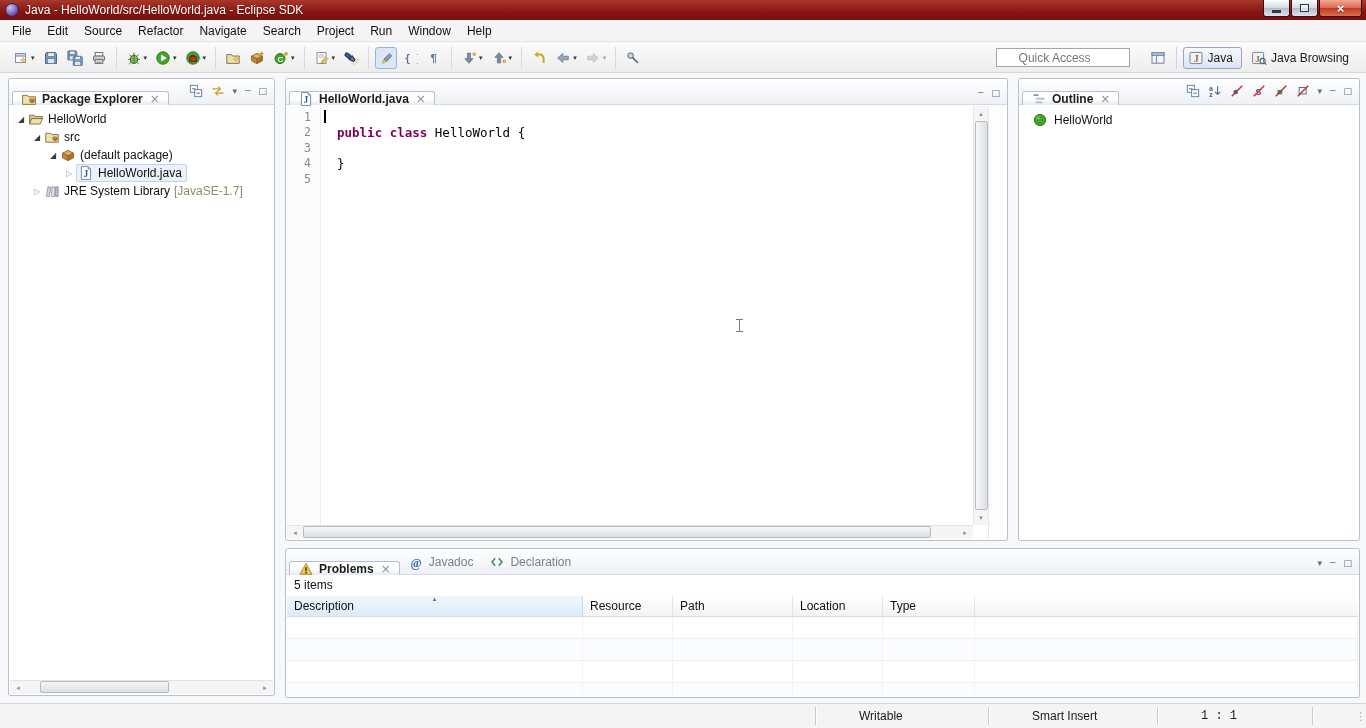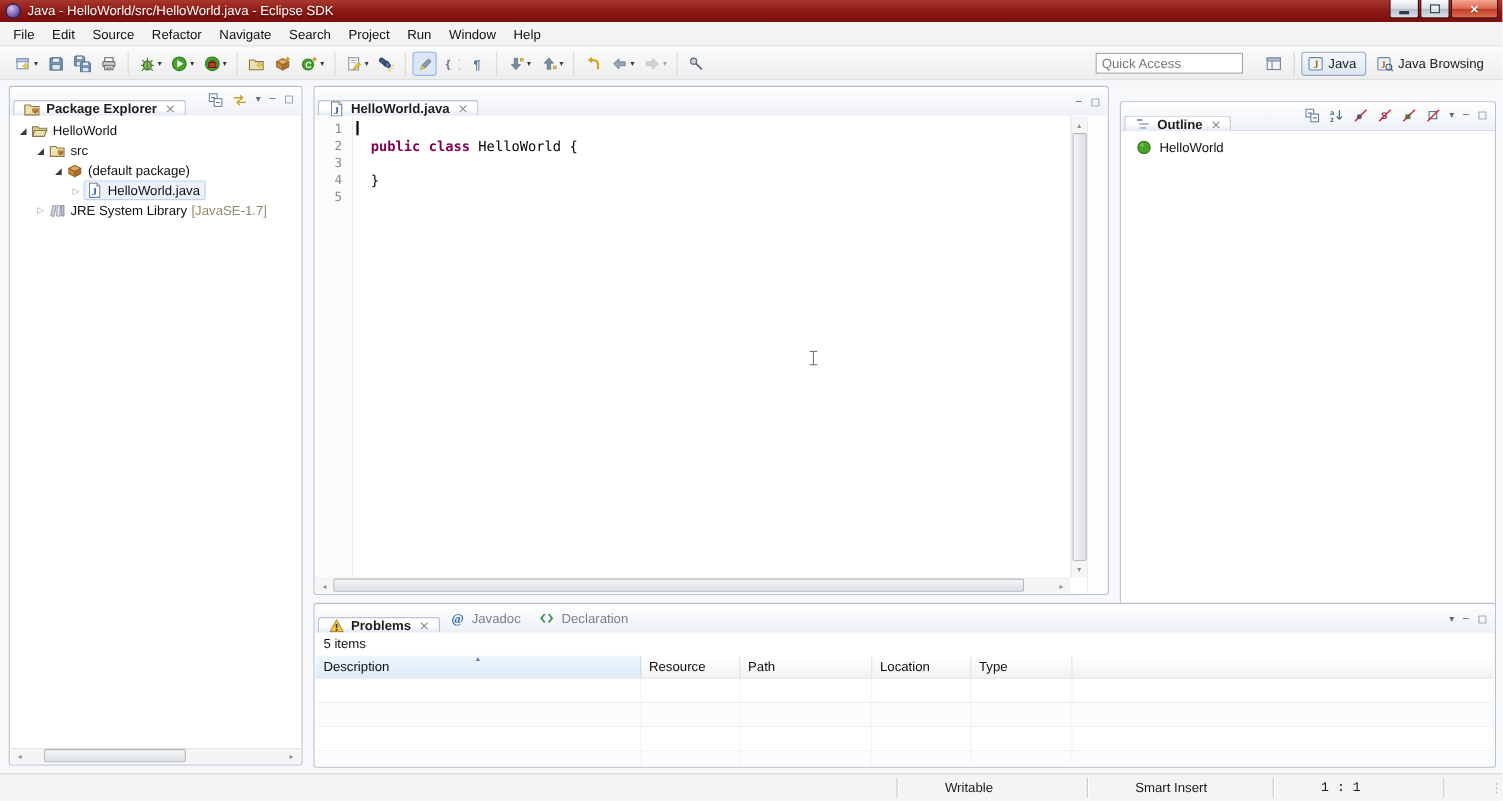--- a/index.html
+++ b/index.html
@@ -61,37 +61,37 @@
   .tb-btn.pressed{ background:#dbe7f7; border-color:#98b4da; }
   .tb-btn.disabled{ opacity:.42; }
   .icon{ width:16px; height:16px; display:inline-block; line-height:0; flex:none; }
   .icon svg{ width:100%; height:100%; display:block; }
   .vicon{ width:14px; height:14px; display:inline-block; line-height:0; flex:none; }
   .vicon svg{ width:100%; height:100%; display:block; }
   .dd{ font-family:"DejaVu Sans", sans-serif; font-size:7px; color:#333; margin-left:2px; }
   .tb-spacer{ flex:1; }
   .quick-access{
     width:134px; height:19px; border:1px solid #a6a6a6; background:#fff;
-    font-size:12px; padding:0 5px; color:#444; margin-right:16px;
+    font-size:12px; padding:0 22px; color:#444; margin-right:16px;
     font-family:"Liberation Sans", sans-serif;
   }
   .quick-access::placeholder{ color:#767676; }
   .persp-bar{ display:flex; align-items:center; }
   .persp-sep{ width:1px; height:22px; background:#d2d2d2; margin:0 6px; }
   .persp-btn{ display:flex; align-items:center; gap:4px; font-size:12px; color:#1a1a1a;
     padding:2px 8px 2px 4px; border:1px solid transparent; border-radius:3px; }
   .persp-btn.active{ border-color:#96a6c4; background:linear-gradient(#f6f9fd,#dbe5f3); }
   .persp-icon-btn{ padding:2px 3px; border:1px solid transparent; border-radius:3px; display:flex; }
 
   
   .workspace{ position:absolute; top:73px; left:0; right:0; height:630px; background:#f7f8fa; }
   .panel{ position:absolute; background:#ffffff; border:1px solid #b9c0cd; border-radius:3px; }
   #pkg-panel{ left:8px; top:5px; width:267px; height:618px; }
   #editor-panel{ left:285px; top:5px; width:723px; height:463px; }
-  #outline-panel{ left:1018px; top:19px; width:342px; height:463px; }
+  #outline-panel{ left:1018px; top:5px; width:342px; height:463px; }
   #problems-panel{ left:285px; top:475px; width:1075px; height:150px; }
 
   .tabbar{
     height:26px; background:linear-gradient(#fefefe,#eef1f6);
     border-bottom:1px solid #d3d9e3; border-radius:3px 3px 0 0;
     display:flex; align-items:flex-end; padding-left:3px; position:relative;
   }
   .tabs{ display:flex; align-items:flex-end; height:100%; }
   .tab{ display:flex; align-items:center; gap:5px; height:25px; padding:0 8px; font-size:12px; position:relative; }
   .tab.active{

